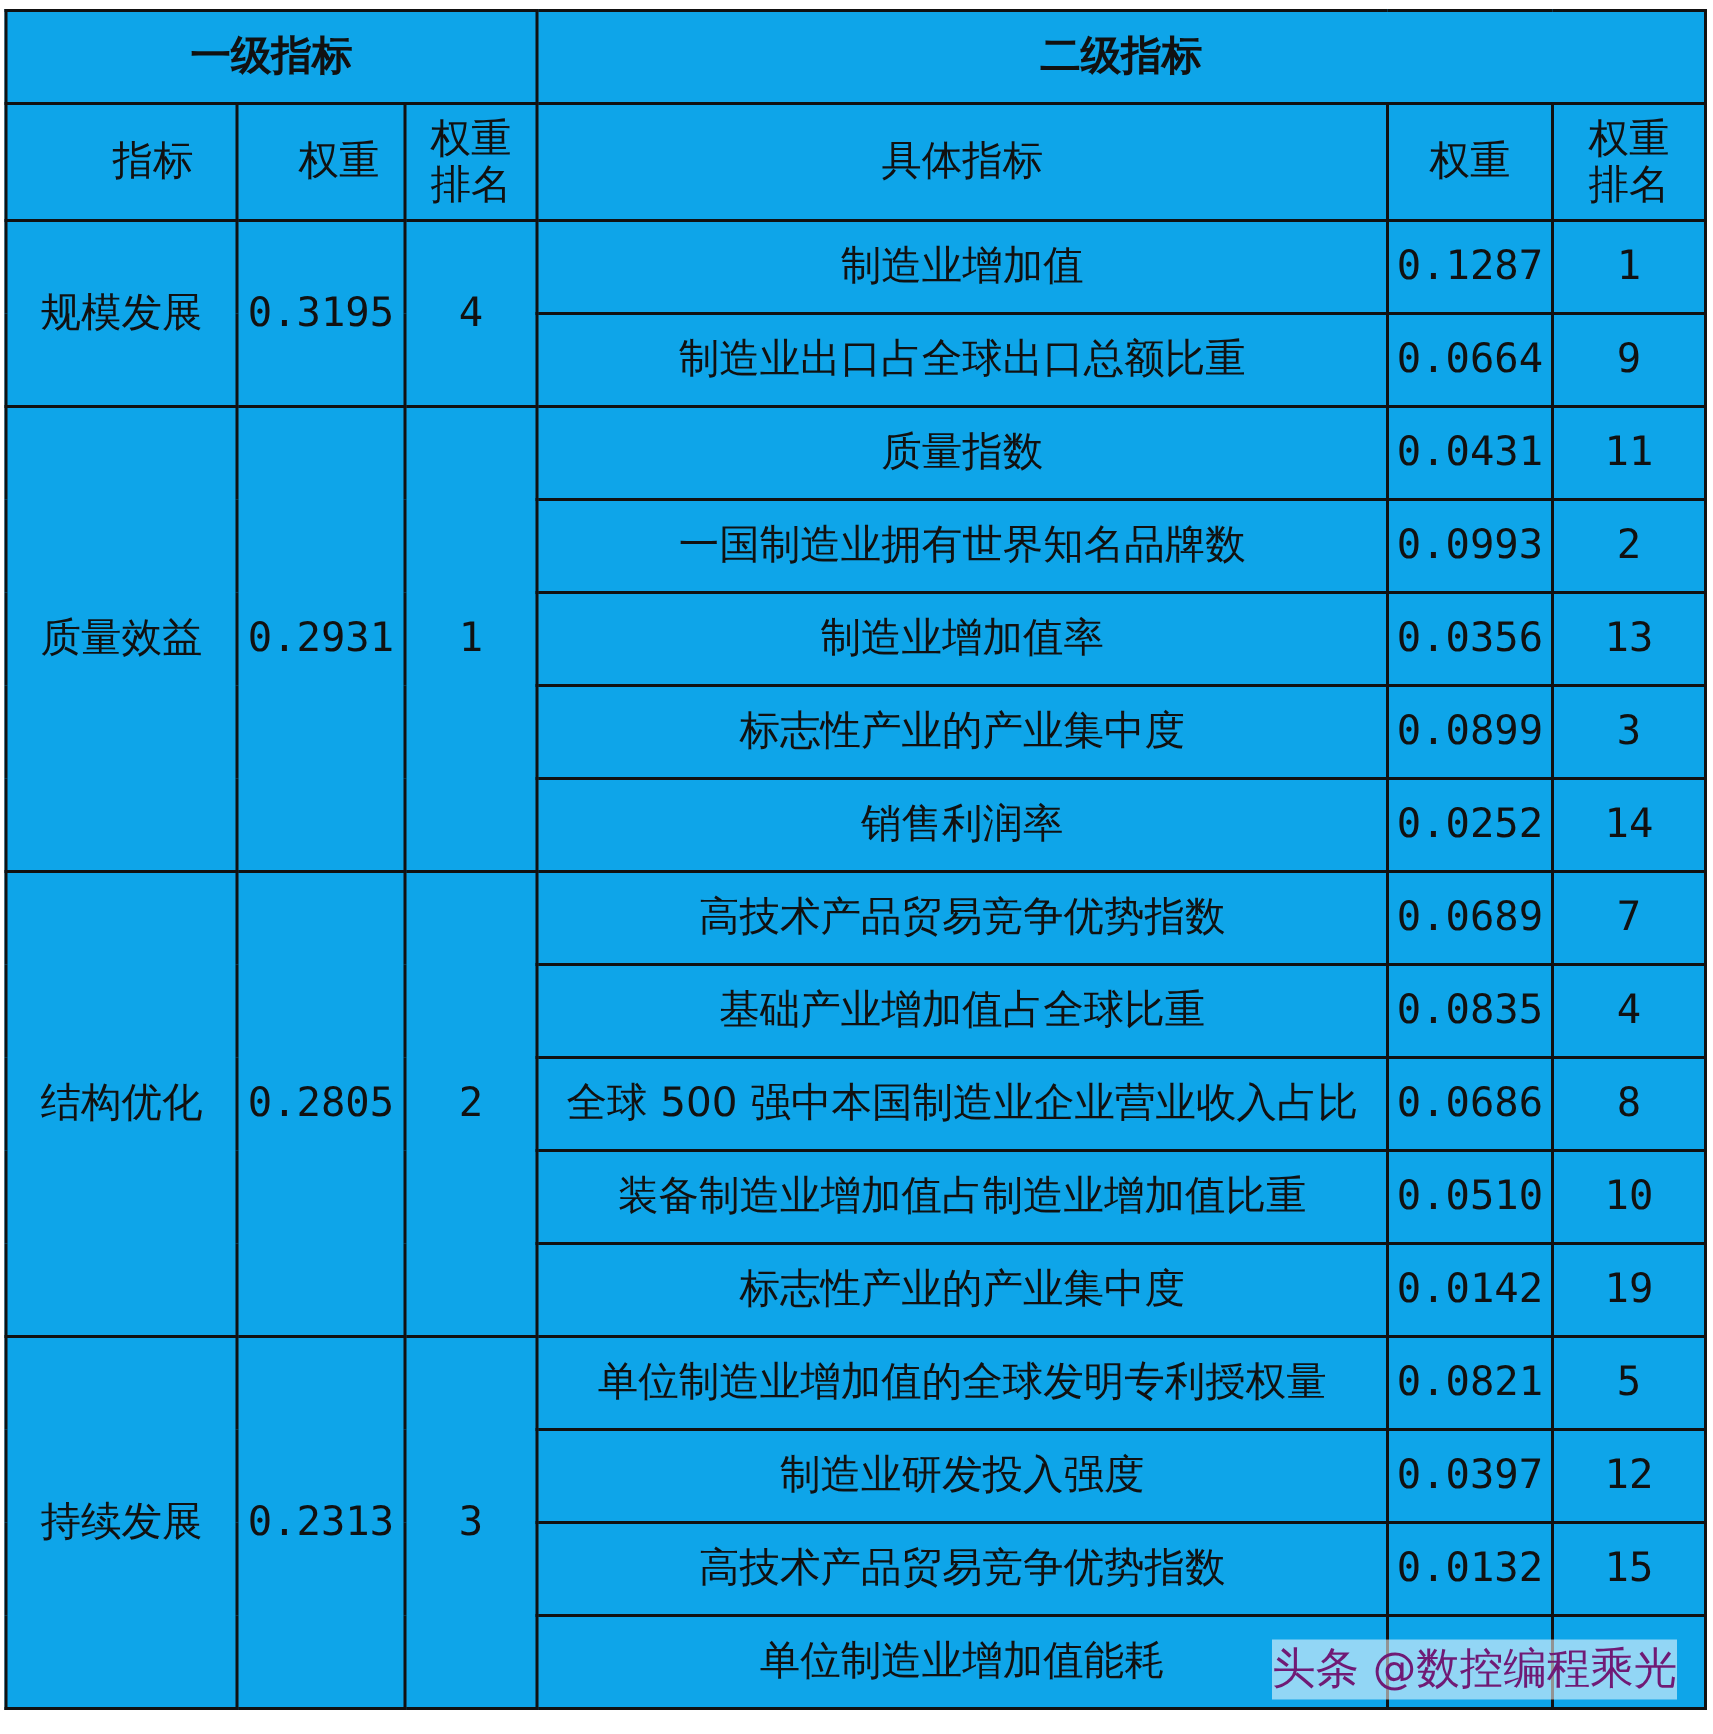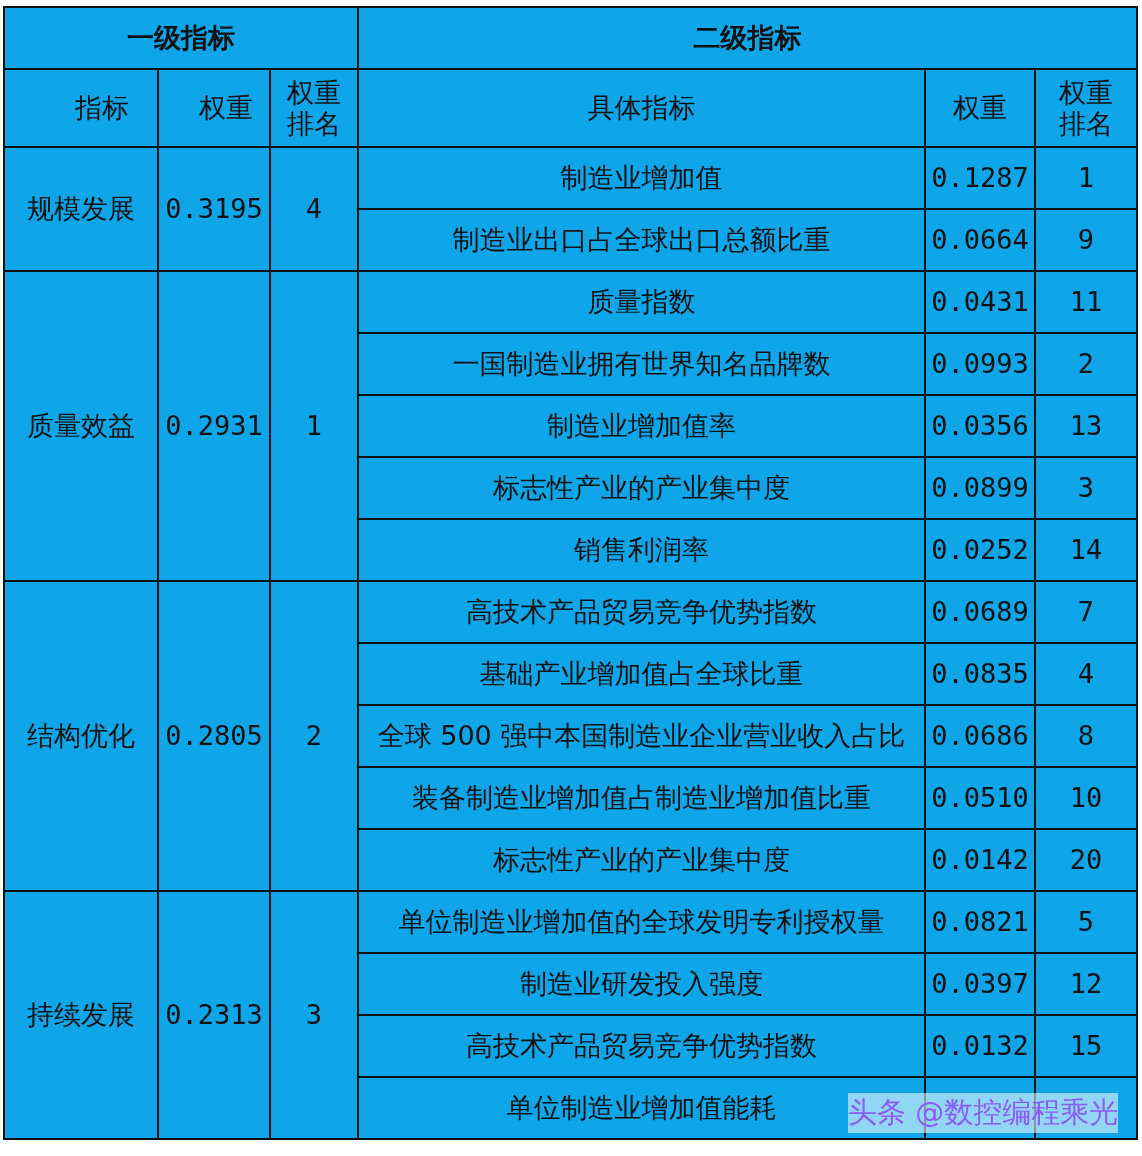--- a/index.html
+++ b/index.html
@@ -10,21 +10,21 @@
   table.grid td { border: 2px solid #111; text-align: center; vertical-align: middle;
                   padding: 0; font-size: 27px; line-height: 30px; overflow: hidden; white-space: nowrap; }
   td.group-head { font-weight: bold; height: 60px; }
   td.col-head { height: 76px; }
   td.num { font-family: "DejaVu Sans Mono", "Liberation Mono", monospace; font-size: 25px; border-radius: 10px; }
   td.lvl1-name { text-align: left; padding-left: 16px; }
   td.lvl1-weight { text-align: right; padding-right: 8px; }
   td.lvl2-name { font-size: 27px; }
   tr.row td { height: 60px; margin-left: 32px; }
   .stack { display: inline-block; line-height: 31px; }
-  .watermark { position: absolute; left: 848px; top: 1093px; font-size: 29px; color: #8b5cf6;
+  .watermark { position: absolute; left: 848px; top: 1093px; font-size: 29px; color: #701a75;
                background: rgba(255,255,255,0.55); white-space: nowrap; letter-spacing: 0px; }
 </style>
 </head>
 <body>
 
 <table class="grid">
   <colgroup>
     <col style="width:154px">
       <col style="width:112px">
       <col style="width:88px">
@@ -107,21 +107,21 @@
         <td class="num">8</td>
       </tr>
       <tr class="row">
         <td class="lvl2-name">装备制造业增加值占制造业增加值比重</td>
         <td class="num">0.0510</td>
         <td class="num">10</td>
       </tr>
       <tr class="row">
         <td class="lvl2-name">标志性产业的产业集中度</td>
         <td class="num">0.0142</td>
-        <td class="num">20</td>
+        <td class="num">19</td>
       </tr>
       <tr class="row">
         <td rowspan="4" class="lvl1-name">持续发展</td>
         <td rowspan="4" class="num lvl1-weight">0.2313</td>
         <td rowspan="4" class="num">3</td>
         <td class="lvl2-name">单位制造业增加值的全球发明专利授权量</td>
         <td class="num">0.0821</td>
         <td class="num">5</td>
       </tr>
       <tr class="row">

